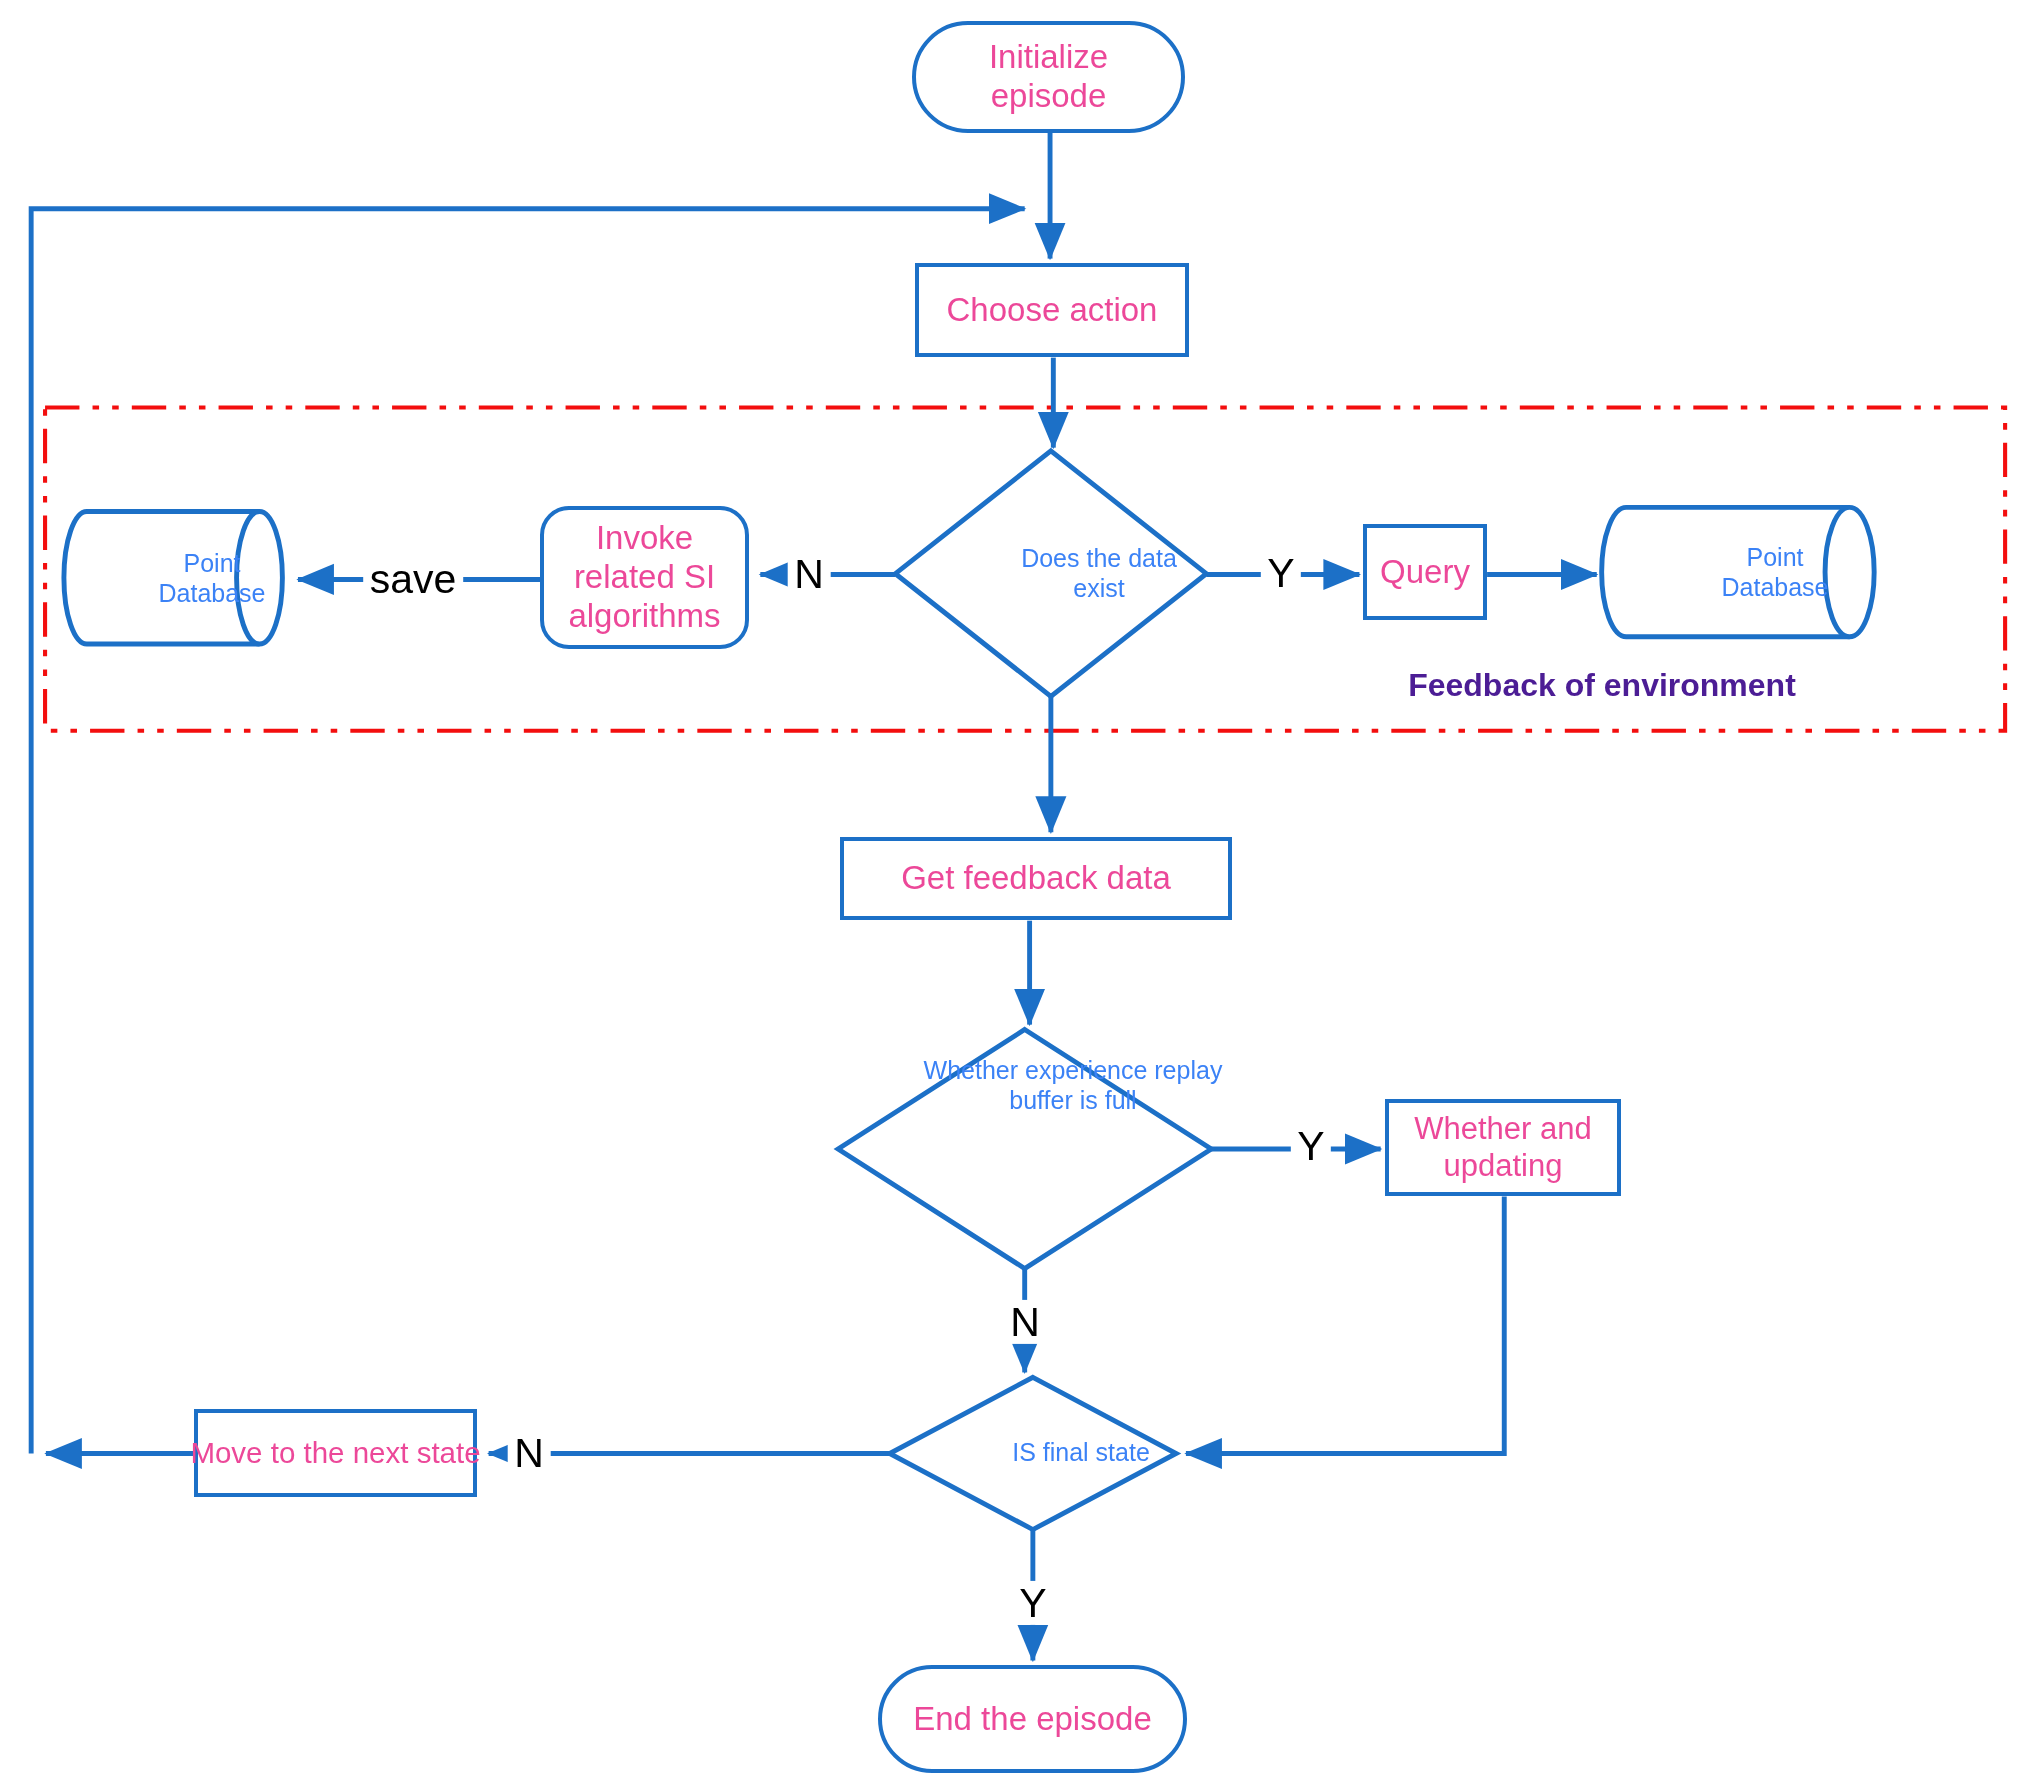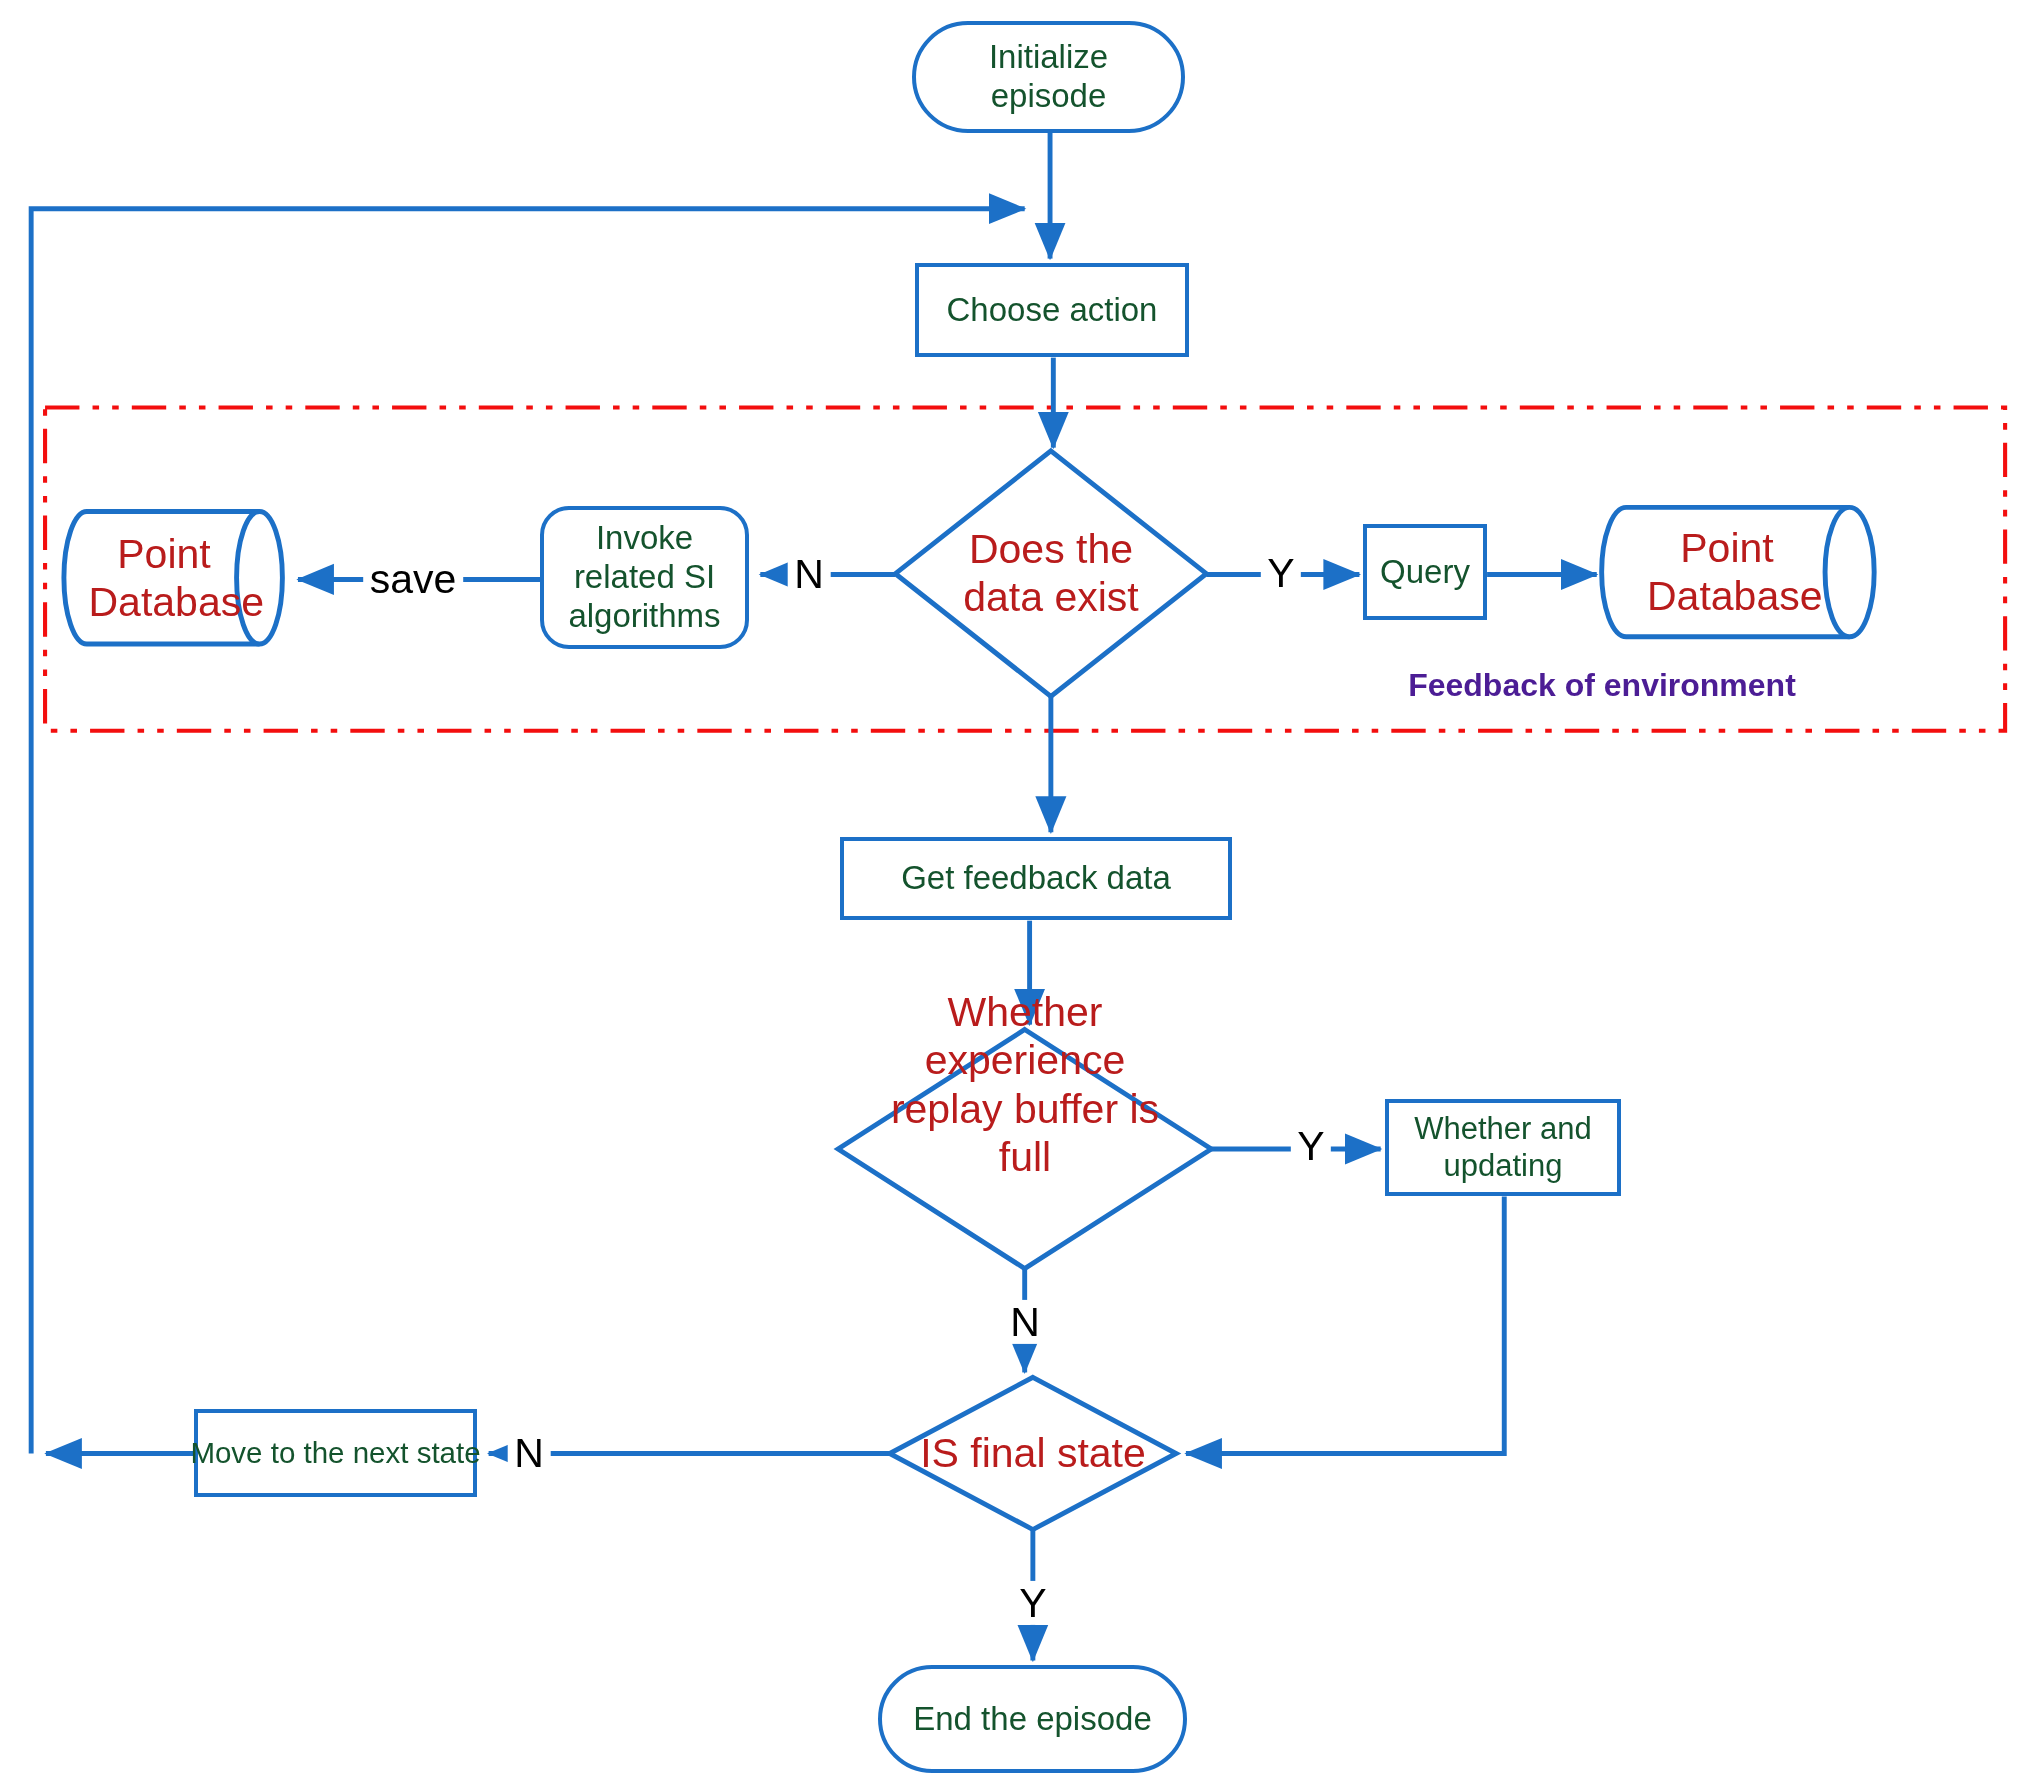--- a/index.html
+++ b/index.html
@@ -14,33 +14,34 @@
   .stage svg{position:absolute;left:0;top:0;}
   .node{
     position:absolute;
     box-sizing:border-box;
     border:4.9px solid #1C70C7;
     background:#ffffff;
     display:flex;
     align-items:center;
     justify-content:center;
     text-align:center;
-    color:#14532d;
+    color:#ec4899;
     font-size:33px;
     line-height:1.18;
   }
   .stadium{border-radius:65px;}
   .nowrap{white-space:nowrap;}
   .freelabel{
     position:absolute;
     transform:translate(-50%,-50%);
     text-align:center;
-    color:#b91c1c;
-    font-size:41px;
+    color:#3b82f6;
+    font-size:25px;
     line-height:1.18;
+    margin-left:48px;
   }
   .edgelabel{
     position:absolute;
     transform:translate(-50%,-50%);
     color:#000000;
     font-size:41px;
     line-height:1;
     background:#ffffff;
     padding:1.6px 6.5px;
     white-space:nowrap;

